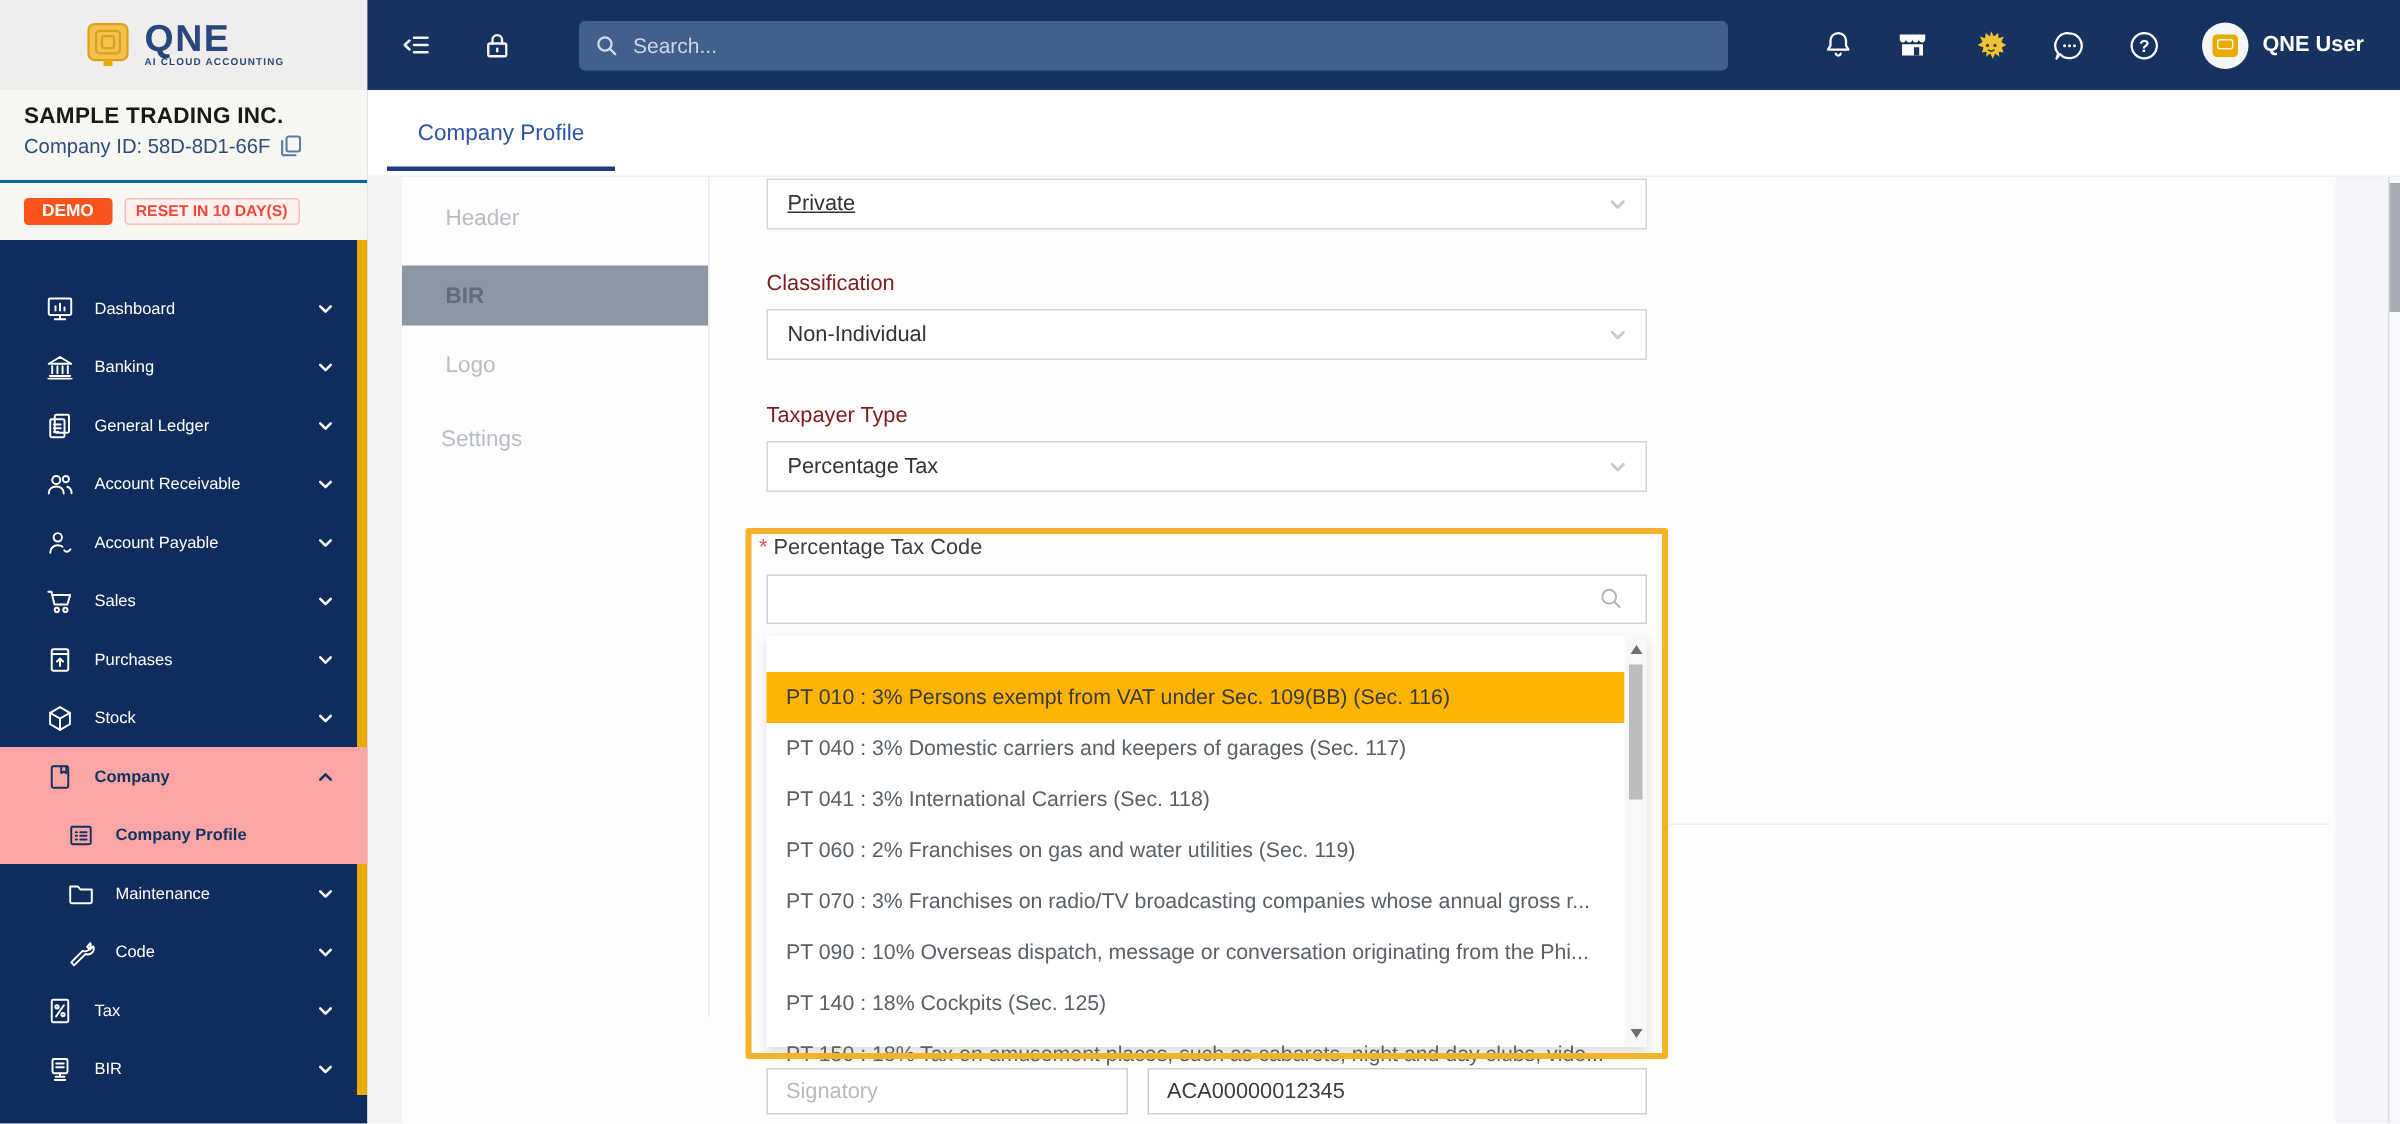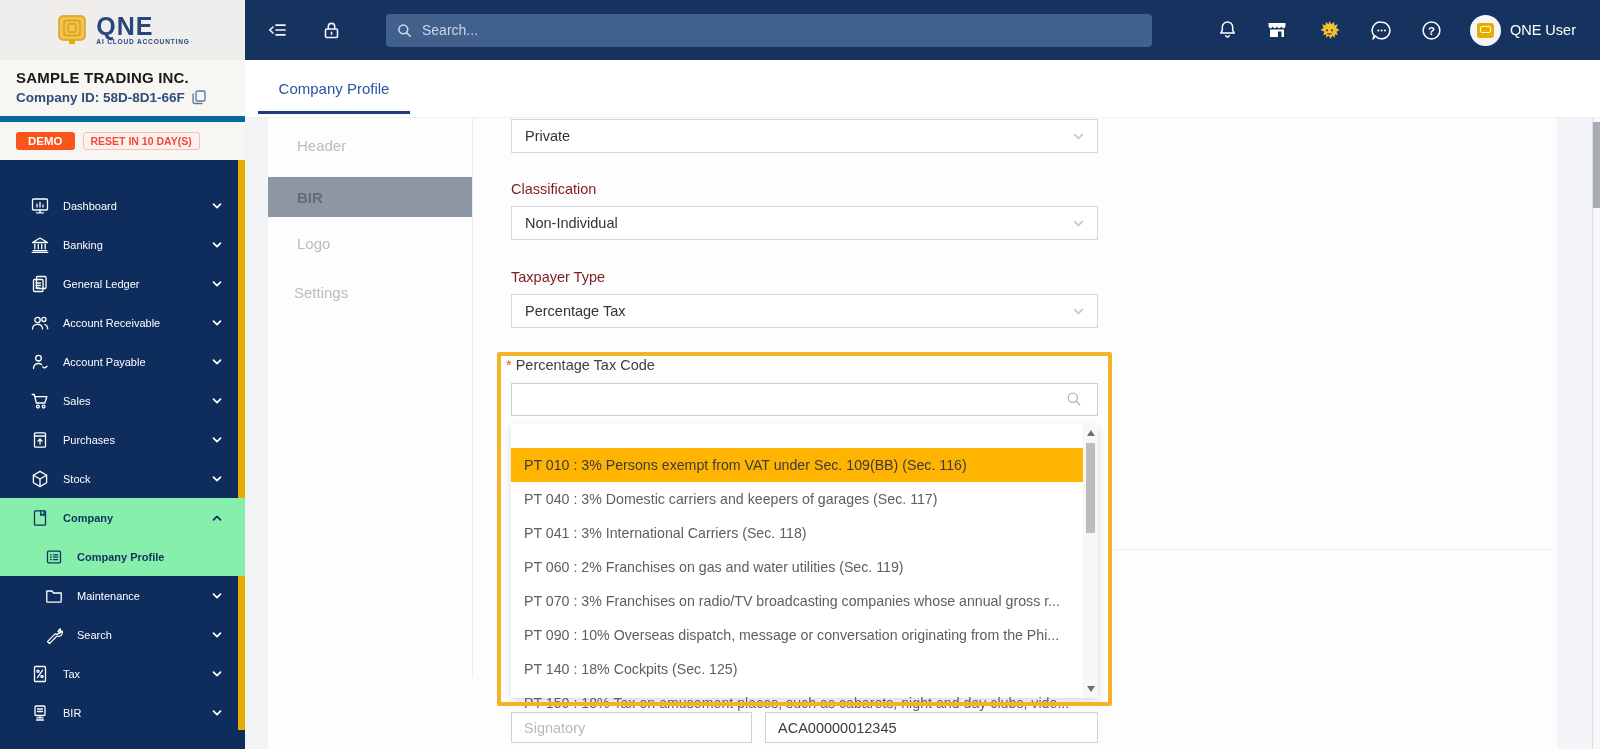--- a/index.html
+++ b/index.html
@@ -12,38 +12,38 @@
   svg { display:block; }
 
   
   .sidebar { position:absolute; left:0; top:0; width:245px; height:749px; background:#0e2d5c; }
   .logo-area {
     height:60px; background:#efeeec; display:flex; align-items:center; justify-content:center;
     gap:7px; cursor:pointer;
   }
   .logo-title { font-size:25px; font-weight:bold; color:#29477e; letter-spacing:1px; line-height:20px; }
   .logo-sub { font-size:6.6px; font-weight:bold; color:#29477e; letter-spacing:.8px; margin-top:2px; }
-  .company-area { height:62px; background:#f7f6f3; padding:9px 16px 0 16px; border-bottom:6px solid #0369a1; }
+  .company-area { height:62px; background:#f7f6f3; padding:9px 16px 0 16px; border-bottom:2px solid #0369a1; }
   .company-name { font-size:15px; font-weight:bold; color:#191919; letter-spacing:.2px; }
-  .company-id-row { display:flex; align-items:flex-end; gap:7px; margin-top:4px;font-weight:bold; }
+  .company-id-row { display:flex; align-items:flex-end; gap:7px; margin-top:4px; }
   .company-id { font-size:13.5px; color:#2e4d78; }
   .badge-row { height:38px; background:#f7f6f3; display:flex; align-items:center; gap:8px; padding:0 16px; }
   .demo-badge { background:#fa541c; color:#fff; font-size:11.5px; font-weight:bold; padding:3px 12px; border-radius:3px; }
   .reset-badge { background:#fdf1ee; color:#f5483b; border:1px solid #f8beb2; font-size:10.5px; font-weight:bold; padding:2px 7px; border-radius:3px; }
 
   .nav { position:absolute; left:0; top:160px; right:0; bottom:0; background:#0e2d5c; padding-top:26px; }
   .yellow-strip { position:absolute; right:0; top:0; width:7px; height:570px; background:#e9ab00; }
   .nav-item {
     position:relative; height:39px; display:flex; align-items:center; gap:13px;
     padding:0 28px 0 30px; color:#ffffff; font-size:11px; cursor:pointer; z-index:1;
   }
   .nav-item .nav-ico { width:20px; height:20px; flex:0 0 20px; color:inherit; }
   .nav-item .chev { position:absolute; right:22px; width:12px; height:12px; }
   .nav-item.sub { padding-left:44px; }
-  .nav-group-active { background:#86efac; z-index:1; position:relative; }
+  .nav-group-active { background:#fca5a5; z-index:1; position:relative; }
   .nav-group-active .nav-item { color:#10325f; font-weight:bold; }
   .chev path { fill:none; stroke:currentColor; stroke-width:1.7; stroke-linecap:round; stroke-linejoin:round; }
   .chev.up { transform:rotate(180deg); }
   .ico path, .ico rect, .ico circle { fill:none; stroke:currentColor; stroke-width:1.3; stroke-linecap:round; stroke-linejoin:round; }
 
   
   .topbar {
     position:absolute; left:245px; top:0; width:1355px; height:60px; background:#16325f;
     display:flex; align-items:center;
   }
@@ -57,21 +57,21 @@
   .searchbar input {
     background:transparent; border:none; outline:none; color:#e8edf5; font-size:14px;
     font-family:"Liberation Sans", sans-serif; width:100%;
   }
   .searchbar input::placeholder { color:#ccd6e6; }
   .tb-right { margin-left:auto; margin-right:24px; display:flex; align-items:center; gap:27px; }
   .user-chip { display:flex; align-items:center; gap:9px; cursor:pointer; }
   .avatar { width:31px; height:31px; border-radius:50%; background:#f5f6f8; display:flex; align-items:center; justify-content:center; }
   .avatar-mark { width:17px; height:15px; background:#e9ab00; border-radius:3px; position:relative; }
   .avatar-mark:after { content:""; position:absolute; left:3px; top:3px; right:3px; bottom:5px; border:1.5px solid #fff7e0; border-radius:2px; }
-  .user-name { color:#ffffff; font-size:14.5px; font-weight:normal; }
+  .user-name { color:#ffffff; font-size:14.5px; font-weight:bold; }
 
   
   .tabbar {
     position:absolute; left:245px; top:60px; width:1355px; height:58px; background:#ffffff;
     border-bottom:1px solid #eef0f2; display:flex; align-items:stretch;
   }
   .tab {
     margin-left:13px; width:152px; display:flex; align-items:center; justify-content:center;
     color:#2d54a3; font-size:15px; position:relative; cursor:pointer;
   }
@@ -283,21 +283,21 @@
         </svg>
       <span>Maintenance</span>
       <svg class="chev" viewBox="0 0 12 12">
           <path d="M2.5 4.2 6 7.7 9.5 4.2"></path>
         </svg>
     </div>
     <div class="nav-item sub">
       <svg class="nav-ico ico" viewBox="0 0 20 20">
           <path d="M16.2 3.8a3.9 3.9 0 0 1-5.1 5.1L6.4 13.6l-2.9 3 1.9 1.9 3-2.9L13.1 11a3.9 3.9 0 0 0 5.1-5.1L16 8.1l-1.9-1.9z"></path>
         </svg>
-      <span>Search</span>
+      <span>Code</span>
       <svg class="chev" viewBox="0 0 12 12">
           <path d="M2.5 4.2 6 7.7 9.5 4.2"></path>
         </svg>
     </div>
     <div class="nav-item">
       <svg class="nav-ico ico" viewBox="0 0 20 20">
           <rect x="4.5" y="2.5" width="11" height="15" rx="1"></rect>
           <circle cx="8" cy="7.2" r="1.1"></circle>
           <circle cx="12" cy="12.4" r="1.1"></circle>
           <path d="M12.6 6.2l-5.2 7.4"></path>
@@ -397,21 +397,21 @@
   <div class="content-right-strip"></div>
 
   <div class="subnav-item" style="left:52px; top:19px;">Header</div>
   <div class="subnav-sel">
       <span>BIR</span>
     </div>
   <div class="subnav-item" style="left:52px; top:117px;">Logo</div>
   <div class="subnav-item" style="left:49px; top:166px;">Settings</div>
   <div class="subnav-divider"></div>
 
-  <div class="select-box" style="left:266px; top:1px;">
+  <div class="select-box" style="left:266px; top:1px;text-decoration:underline;">
     <span>Private</span>
     <svg class="chev" viewBox="0 0 12 12">
         <path d="M2.5 4.2 6 7.7 9.5 4.2"></path>
       </svg>
   </div>
 
   <div class="fld-label" style="left:266px; top:63px;">Classification</div>
   <div class="select-box" style="left:266px; top:88px;">
     <span>Non-Individual</span>
     <svg class="chev" viewBox="0 0 12 12">

